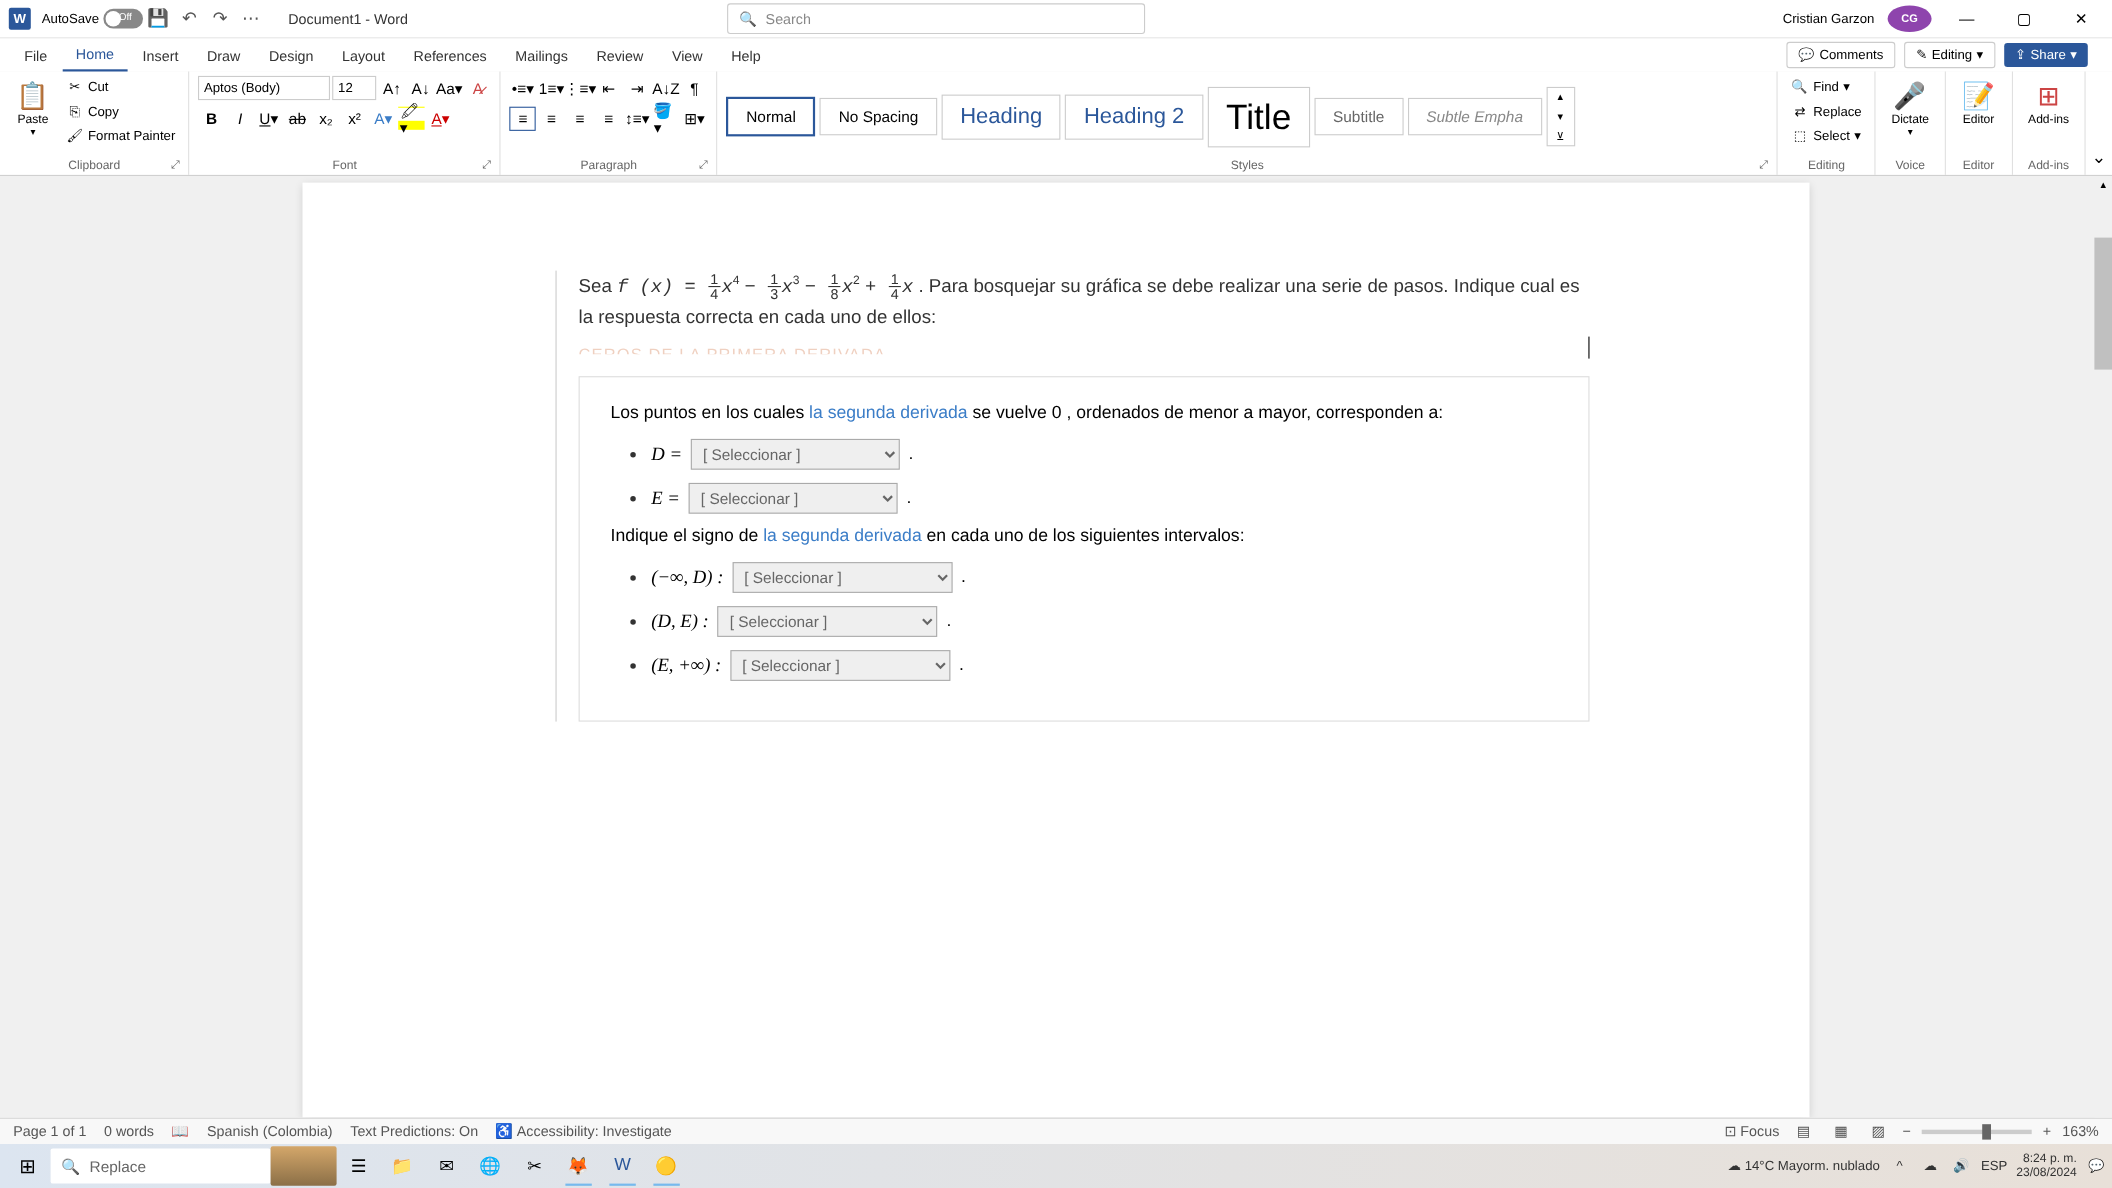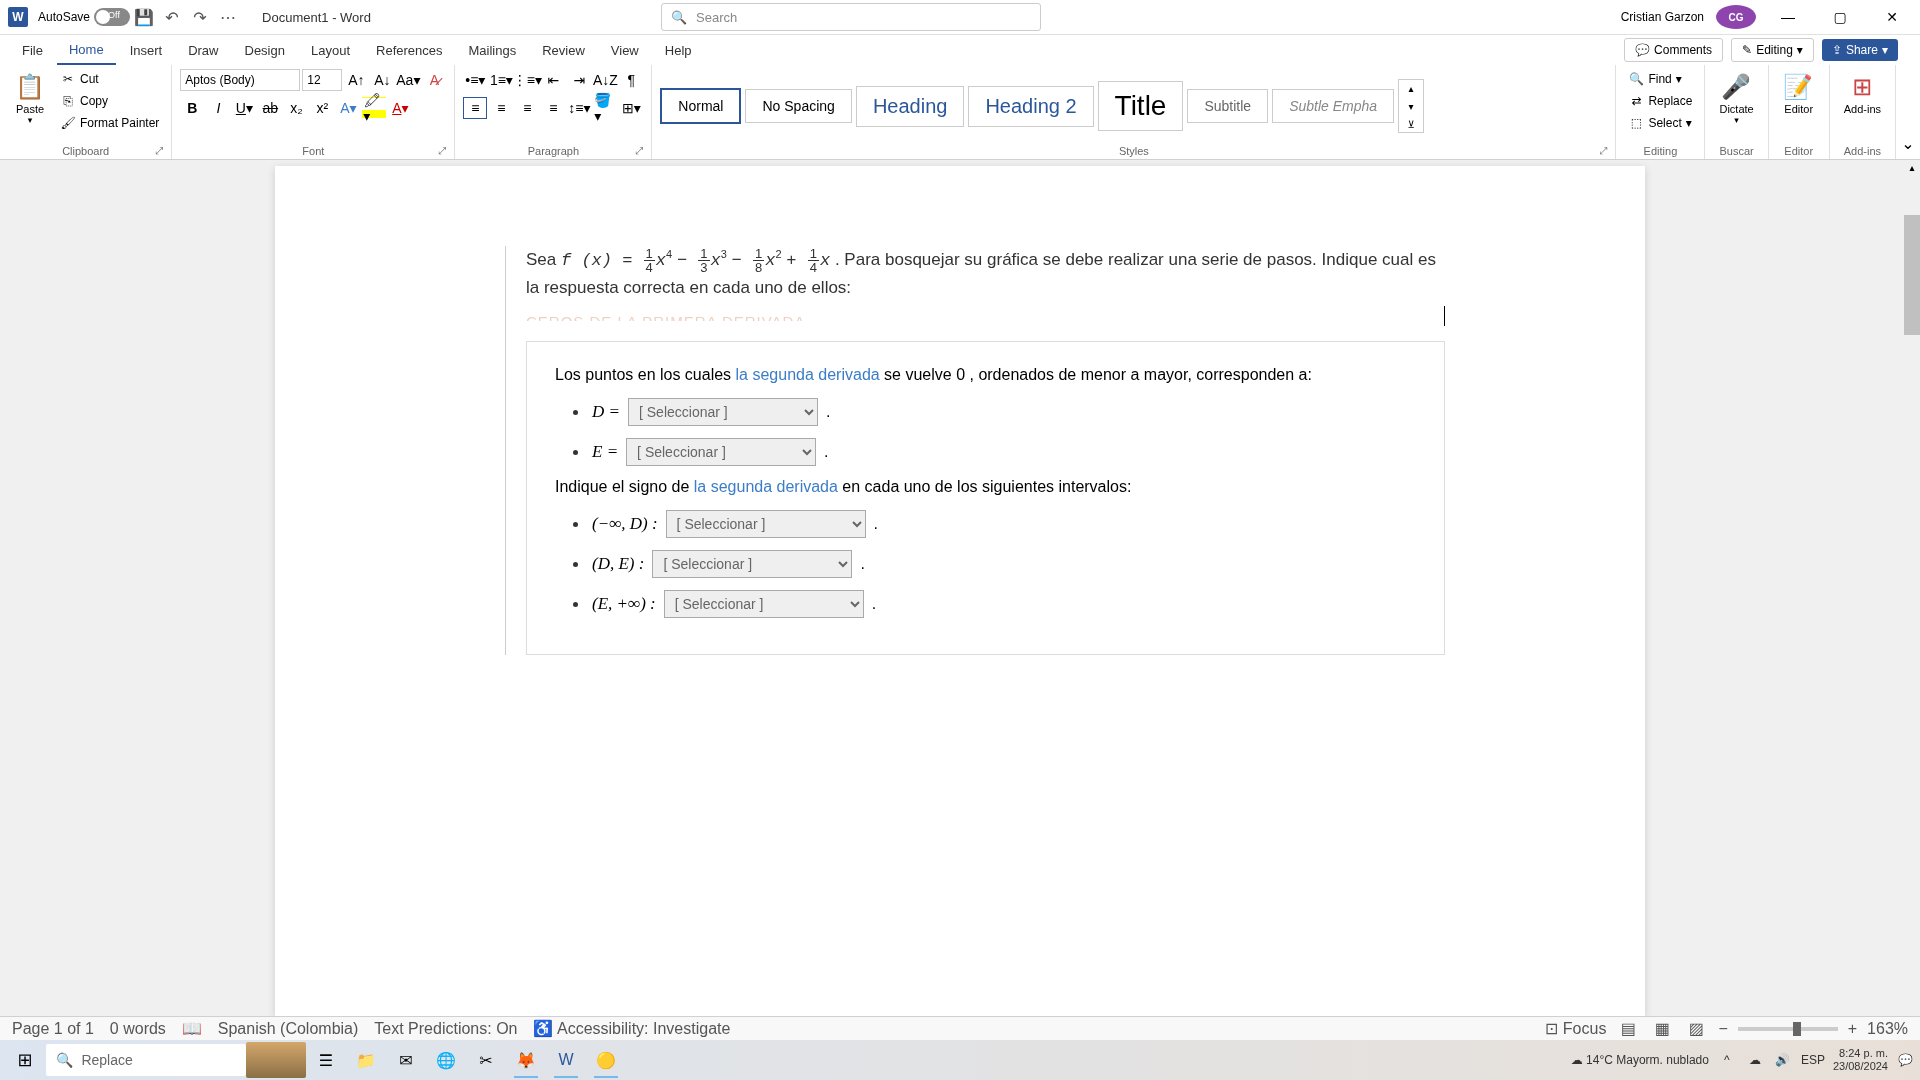--- a/index.html
+++ b/index.html
@@ -33,21 +33,21 @@
     .smallbtn { display: flex; align-items: center; gap: 4px; padding: 2px 4px; cursor: pointer; font-size: 12px; }
     .smallbtn-icon { width: 16px; height: 16px; display: flex; align-items: center; justify-content: center; }
     .vstack { display: flex; flex-direction: column; gap: 2px; }
     .font-row { display: flex; gap: 2px; align-items: center; margin-bottom: 4px; }
     .font-select { width: 120px; height: 22px; border: 1px solid #ccc; font-size: 12px; padding: 0 4px; }
     .size-select { width: 40px; height: 22px; border: 1px solid #ccc; font-size: 12px; padding: 0 4px; }
     .iconbtn { width: 24px; height: 22px; display: flex; align-items: center; justify-content: center; cursor: pointer; font-size: 14px; border: 1px solid transparent; }
     .styles-gallery { display: flex; gap: 4px; align-items: center; flex: 1; }
     .style-item { padding: 8px 16px; border: 1px solid #ccc; cursor: pointer; background: #fff; font-size: 14px; }
     .style-item.selected { border: 2px solid #2b579a; }
-    .style-title { font-size: 28px; font-family: 'Calibri Light', sans-serif; }
+    .style-title { font-size: 32px; font-family: 'Calibri Light', sans-serif; }
     .style-heading { font-size: 20px; color: #2b579a; font-family: 'Calibri Light', sans-serif; }
     .style-subtle { font-style: italic; color: #888; }
     .ribbon-right { margin-left: auto; display: flex; align-items: center; gap: 8px; padding-right: 12px; }
     .pill-btn { padding: 4px 10px; border: 1px solid #ccc; border-radius: 3px; font-size: 12px; cursor: pointer; display: flex; align-items: center; gap: 4px; background: #fff; }
     .share-btn { background: #2b579a; color: #fff; border: none; }
     
     .doc-area { height: calc(1080px - 35px - 30px - 95px - 24px - 40px); background: #f0f0f0; display: flex; justify-content: center; overflow-y: auto; position: relative; }
     .page { width: 1370px; background: #fff; margin-top: 6px; box-shadow: 0 2px 8px rgba(0,0,0,0.15); padding: 80px 200px 100px 230px; position: relative; }
     .cursor-line { position: absolute; width: 1px; height: 20px; background: #000; animation: blink 1s infinite; }
     @keyframes blink { 50% { opacity: 0; } }
@@ -64,21 +64,21 @@
     .panel { border: 1px solid #ddd; margin-top: 20px; padding: 24px 28px; font-size: 16px; }
     .section-title { color: #cc6633; font-size: 15px; margin-bottom: 14px; }
     .section-text { font-size: 16px; margin-bottom: 14px; }
     .link-text { color: #3b7dc7; }
     .bullet-row { display: flex; align-items: center; gap: 8px; margin-left: 18px; margin-bottom: 12px; font-size: 16px; }
     .bullet { width: 5px; height: 5px; background: #333; border-radius: 50%; margin-right: 6px; }
     .mathvar { font-family: 'Cambria Math', serif; font-style: italic; font-size: 17px; }
     .dropdown { width: 190px; height: 28px; border: 1px solid #aaa; font-size: 14px; padding: 0 6px; color: #666; cursor: pointer; }
     .dropdown-wide { width: 200px; }
     
-    .statusbar { height: 24px; background: #f8f8f8; border-top: 1px solid #d0d0d0; display: flex; align-items: center; padding: 0 12px; font-size: 16px; color: #555; gap: 16px; text-align: right; }
+    .statusbar { height: 24px; background: #f8f8f8; border-top: 1px solid #d0d0d0; display: flex; align-items: center; padding: 0 12px; font-size: 13px; color: #555; gap: 16px; text-align: right; }
     .statusbar-right { margin-left: auto; display: flex; align-items: center; gap: 10px; }
     .view-btn { width: 24px; height: 18px; cursor: pointer; display: flex; align-items: center; justify-content: center; }
     .zoom-slider { width: 100px; height: 4px; background: #ccc; position: relative; }
     .zoom-thumb { width: 8px; height: 14px; background: #666; position: absolute; left: 55%; top: -5px; }
     
     .taskbar { height: 40px; background: linear-gradient(to right, #dce5f0, #e8e0d8); display: flex; align-items: center; padding: 0 4px; }
     .task-btn { width: 42px; height: 36px; display: flex; align-items: center; justify-content: center; cursor: pointer; }
     .start-btn { font-size: 18px; }
     .task-search { width: 200px; height: 32px; background: #fff; border-radius: 2px; display: flex; align-items: center; padding: 0 10px; gap: 8px; font-size: 14px; color: #666; }
     .taskbar-center-img { width: 60px; height: 36px; background: linear-gradient(#d4a76a, #8b6f47); border-radius: 2px; }
@@ -270,21 +270,21 @@
 
   <div class="rgroup">
     <div class="rgroup-content">
       <div class="bigbtn">
         <div class="bigbtn-icon" style="color:#3b7dc7">🎤</div>
         <span>Dictate</span>
           <span style="font-size:9px">▾</span>
       </div>
     </div>
     <div class="rgroup-label">
-        <span>Buscar</span>
+        <span>Voice</span>
       </div>
   </div>
 
   <div class="rgroup">
     <div class="rgroup-content">
       <div class="bigbtn">
         <div class="bigbtn-icon">📝</div>
         <span>Editor</span>
       </div>
     </div>

